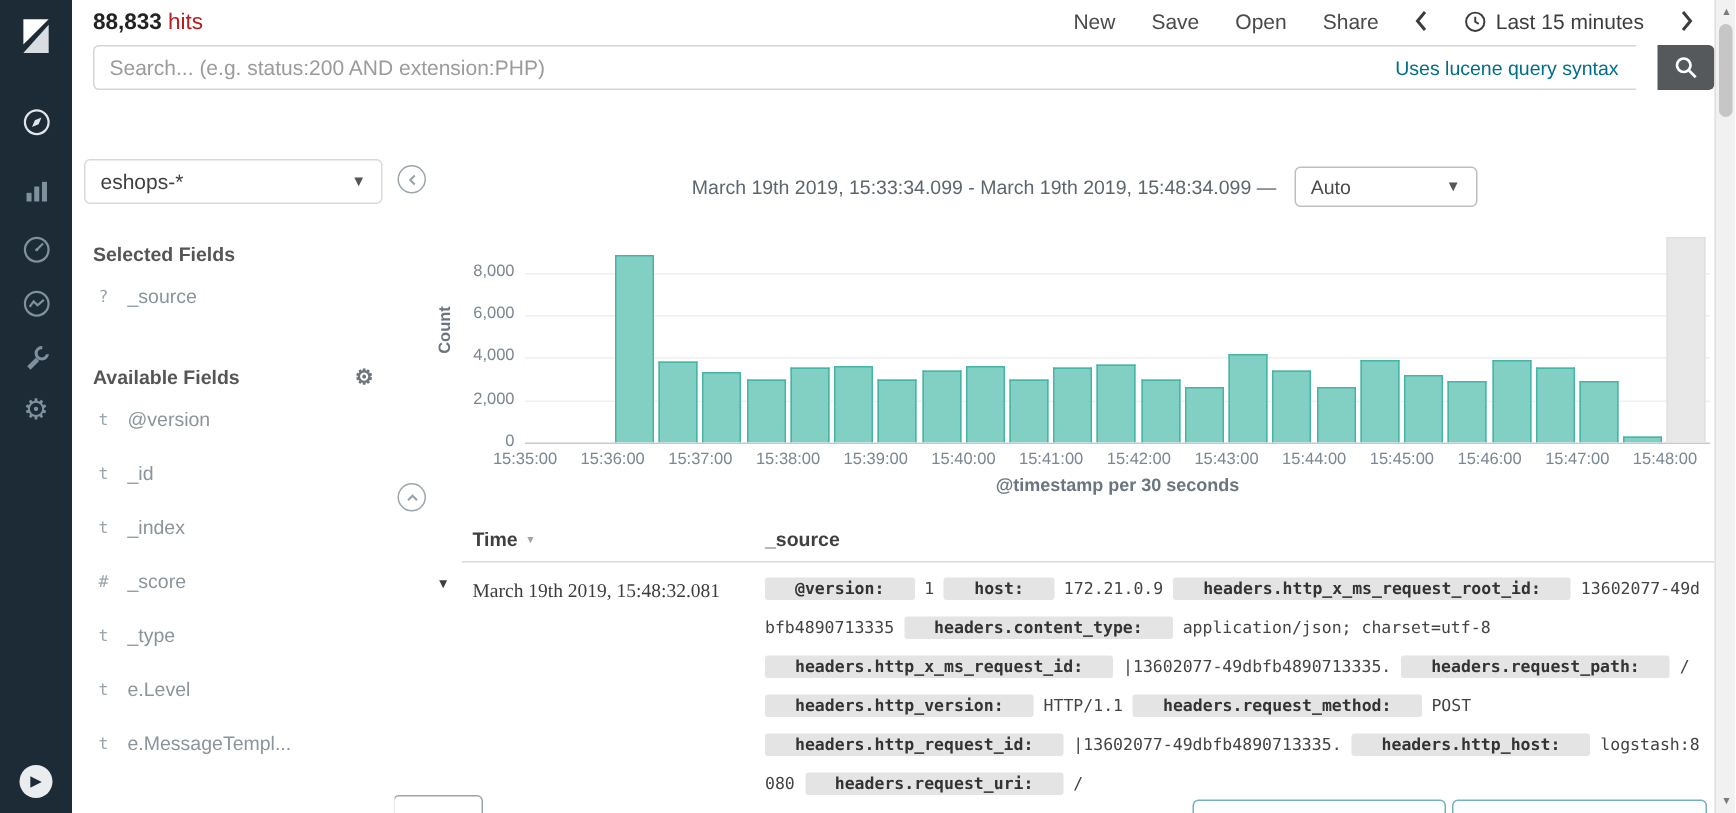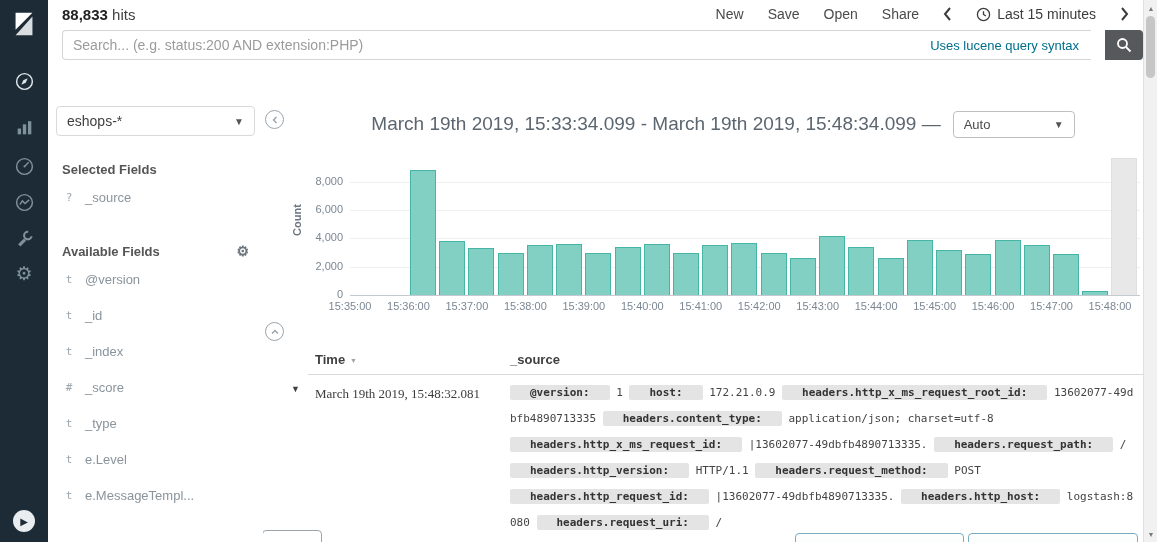--- a/index.html
+++ b/index.html
@@ -12,21 +12,21 @@
   .nav-item{position:absolute;left:0;width:48px;height:34px;display:flex;align-items:center;justify-content:center;color:#7f919c;cursor:pointer;}
   .nav-item.active{color:#dfe5e9;}
   .nav-gear{font-size:19px;line-height:1;}
   .nav-collapse{position:absolute;left:13px;bottom:10px;width:22px;height:22px;border-radius:50%;background:#e9edef;color:#1c2b36;display:flex;align-items:center;justify-content:center;font-size:10px;}
 
   
   .topbar{position:absolute;left:48px;top:0;right:14px;height:62px;background:#fff;}
   .row1{position:absolute;left:0;right:0;top:0;height:28px;display:flex;align-items:center;justify-content:space-between;padding:0 14px;box-sizing:border-box;}
   .hits{font-size:15px;color:#222;}
   .hits-num{font-weight:bold;}
-  .hits-label{font-weight:normal;color:#404040;}
+  .hits-label{font-weight:normal;color:#b91c1c;}
   .menu{display:flex;align-items:center;gap:24px;}
   .menu-item{font-size:14px;color:#4a4a4a;cursor:pointer;}
   .chev{display:flex;align-items:center;cursor:pointer;}
   .timepick{display:flex;align-items:center;gap:6px;font-size:14px;color:#3c3c3c;cursor:pointer;}
   .row2{position:absolute;left:0;right:0;top:30px;height:32px;}
   .search-wrap{position:absolute;left:14px;right:52px;top:0;height:30px;border:1px solid #d5d5d5;border-right:none;border-radius:4px 0 0 4px;background:#fff;display:flex;align-items:center;box-sizing:border-box;}
   .search-input{flex:1;border:none;outline:none;font-size:14px;padding:0 10px;color:#333;font-family:"Liberation Sans",sans-serif;background:transparent;}
   .search-input::placeholder{color:#9b9b9b;}
   .lucene{padding-right:12px;font-size:13px;color:#006E8A;white-space:nowrap;cursor:pointer;}
   .search-btn{position:absolute;right:0;top:0;width:38px;height:30px;background:#55595c;border:none;border-radius:0 4px 4px 0;display:flex;align-items:center;justify-content:center;cursor:pointer;}
@@ -45,21 +45,21 @@
   .field-item{height:36px;display:flex;align-items:center;gap:9px;padding-left:14px;cursor:pointer;}
   .ftype{width:14px;text-align:center;font-family:"DejaVu Sans Mono",monospace;font-size:11px;color:#9aa5ad;display:flex;align-items:center;justify-content:center;}
   .fname{font-size:13px;color:#8a949c;}
 
   
   .main{position:absolute;left:263px;top:100px;right:14px;bottom:0;overflow:hidden;background:#fff;}
   .circ-btn{position:absolute;width:17px;height:17px;border:1px solid #9aa5ad;border-radius:50%;color:#97a1a9;display:flex;align-items:center;justify-content:center;cursor:pointer;background:#fff;}
   .circ-btn.left{left:2px;top:10px;}
   .circ-btn.up{left:2px;top:222px;}
   .chart-header{position:absolute;left:60px;right:20px;top:10px;height:28px;display:flex;align-items:center;justify-content:center;gap:12px;}
-  .range-title{font-size:19px;color:#5c6670;}
+  .range-title{font-size:13px;color:#5c6670;}
   .interval-select{width:122px;height:27px;border:1px solid #bfbfbf;border-radius:4px;background:#fff;display:flex;align-items:center;justify-content:space-between;padding:0 10px;box-sizing:border-box;font-size:13px;color:#4a4a4a;cursor:pointer;}
 
   .chart-wrap{position:absolute;left:0;top:45px;right:0;height:150px;}
   .count-label{position:absolute;left:34px;top:75px;transform:translate(-50%,-50%) rotate(-90deg);font-size:11px;font-weight:bold;color:#6a7580;}
   #y-axis{position:absolute;left:0;top:0;width:82px;height:150px;}
   .y-tick{position:absolute;right:2px;font-size:11px;color:#7b8793;}
   #plot{position:absolute;left:87px;top:0;width:790px;height:150px;border-bottom:1px solid #c3cbd1;overflow:hidden;}
   .gridline{position:absolute;left:0;right:0;height:1px;background:#efefef;}
   .bar{position:absolute;bottom:0;width:26px;background:#82cfc4;border:1px solid #45b5a6;border-bottom:none;box-sizing:border-box;}
   .bar.partial{background:#e8e8e8;border-color:#e0e0e0;}
@@ -302,20 +302,21 @@
         <span class="x-tick" style="left: 292.3px;">15:40:00</span>
         <span class="x-tick" style="left: 350.76px;">15:41:00</span>
         <span class="x-tick" style="left: 409.22px;">15:42:00</span>
         <span class="x-tick" style="left: 467.68px;">15:43:00</span>
         <span class="x-tick" style="left: 526.14px;">15:44:00</span>
         <span class="x-tick" style="left: 584.6px;">15:45:00</span>
         <span class="x-tick" style="left: 643.06px;">15:46:00</span>
         <span class="x-tick" style="left: 701.52px;">15:47:00</span>
         <span class="x-tick" style="left: 759.98px;">15:48:00</span>
       </div>
+    <div class="x-title">@timestamp per 30 seconds</div>
 
     <div class="circ-btn up">
       <svg width="12" height="12" viewBox="0 0 16 16" fill="none" stroke="currentColor" stroke-width="1.8">
           <polyline points="4,10 8,6 12,10"></polyline>
         </svg>
     </div>
 
     <div class="tbl-head">
       <span class="col-time">
         <span>Time</span><span class="sort">▼</span>

